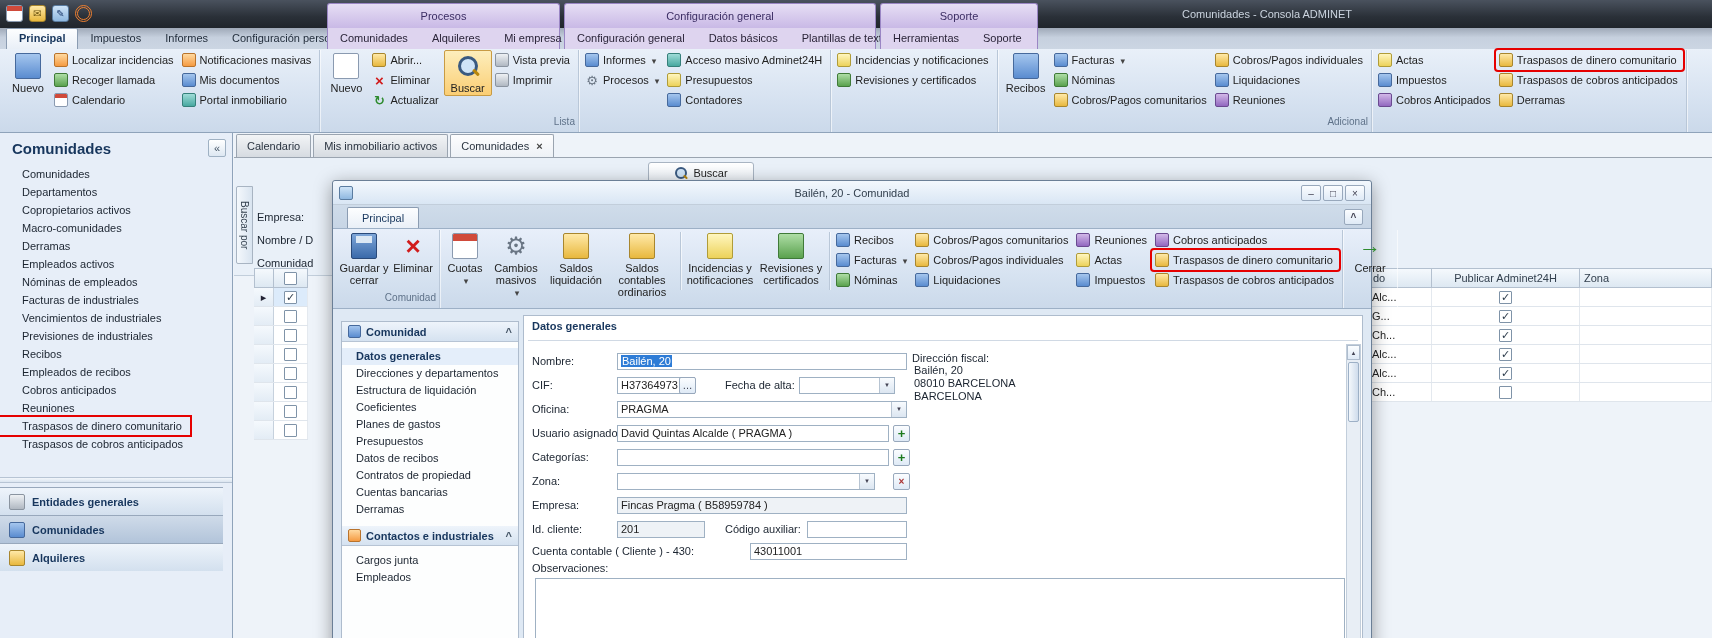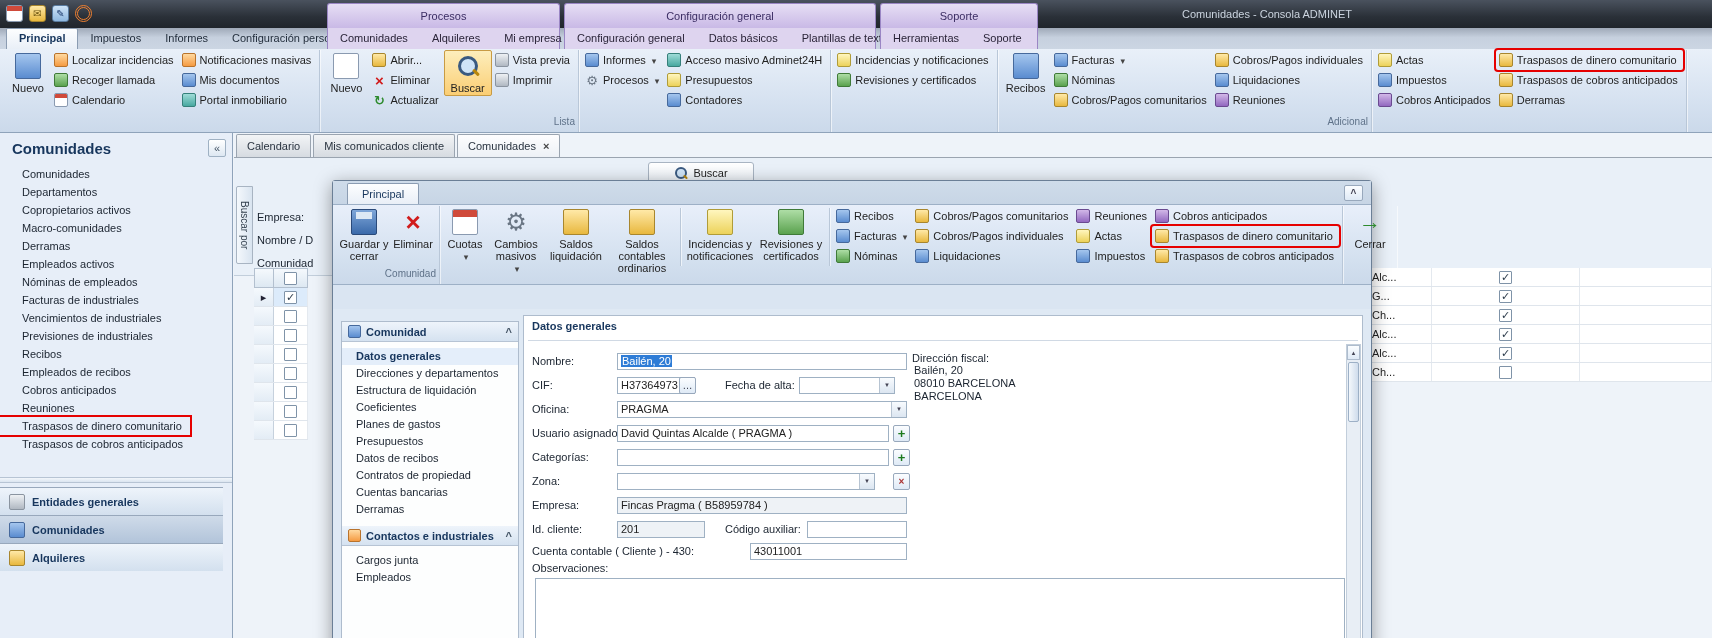--- a/index.html
+++ b/index.html
@@ -451,21 +451,21 @@
         </div>
     </div>
   </div>
 
   <div class="content">
     <div class="ctab-strip">
       <div class="ctab">
           <span>Calendario</span>
         </div>
       <div class="ctab">
-          <span>Mis comunicados cliente</span>
+          <span>Mis inmobiliario activos</span>
         </div>
       <div class="ctab active">
           <span>Comunidades</span>
           <span class="close-x"></span>
         </div>
     </div>
     <div class="ctabline"></div>
 
     <div class="search-area">
       <div class="search-button">
@@ -531,20 +531,25 @@
         </div>
       <div class="g-row">
           <div class="g-cell g-sel"></div>
           <div class="g-cell g-cbcol">
             <span class="cb"></span>
           </div>
         </div>
     </div>
 
     <div class="grid-right">
+      <div class="g-hdr-row">
+        <div class="g-hdr col-estado">do</div>
+        <div class="g-hdr col-pub">Publicar Adminet24H</div>
+        <div class="g-hdr col-zona">Zona</div>
+      </div>
       <div class="g-row">
           <div class="g-cell col-estado">Alc...</div>
           <div class="g-cell col-pub">
             <span class="cb checked"></span>
           </div>
           <div class="g-cell col-zona"></div>
         </div>
       <div class="g-row">
           <div class="g-cell col-estado">G...</div>
           <div class="g-cell col-pub">
@@ -577,20 +582,29 @@
           <div class="g-cell col-estado">Ch...</div>
           <div class="g-cell col-pub">
             <span class="cb"></span>
           </div>
           <div class="g-cell col-zona"></div>
         </div>
     </div>
   </div>
 
   <div class="dialog">
+    <div class="dlg-titlebar">
+      <span class="dlg-icon"></span>
+      <span class="dlg-title">Bailén, 20 - Comunidad</span>
+      <span class="winbtns">
+        <span class="winbtn wb-min"></span>
+        <span class="winbtn wb-rest"></span>
+        <span class="winbtn wb-close"></span>
+      </span>
+    </div>
     <div class="dlg-tabstrip">
       <div class="dlg-tab">Principal</div>
       <span class="winbtn wb-chev"></span>
     </div>
 
     <div class="dlg-ribbon">
       <div class="rgroup">
         <div class="rgroup-content">
           <div class="bbtn" style="width:52px">
               <span class="ic big ic-disk"></span>

